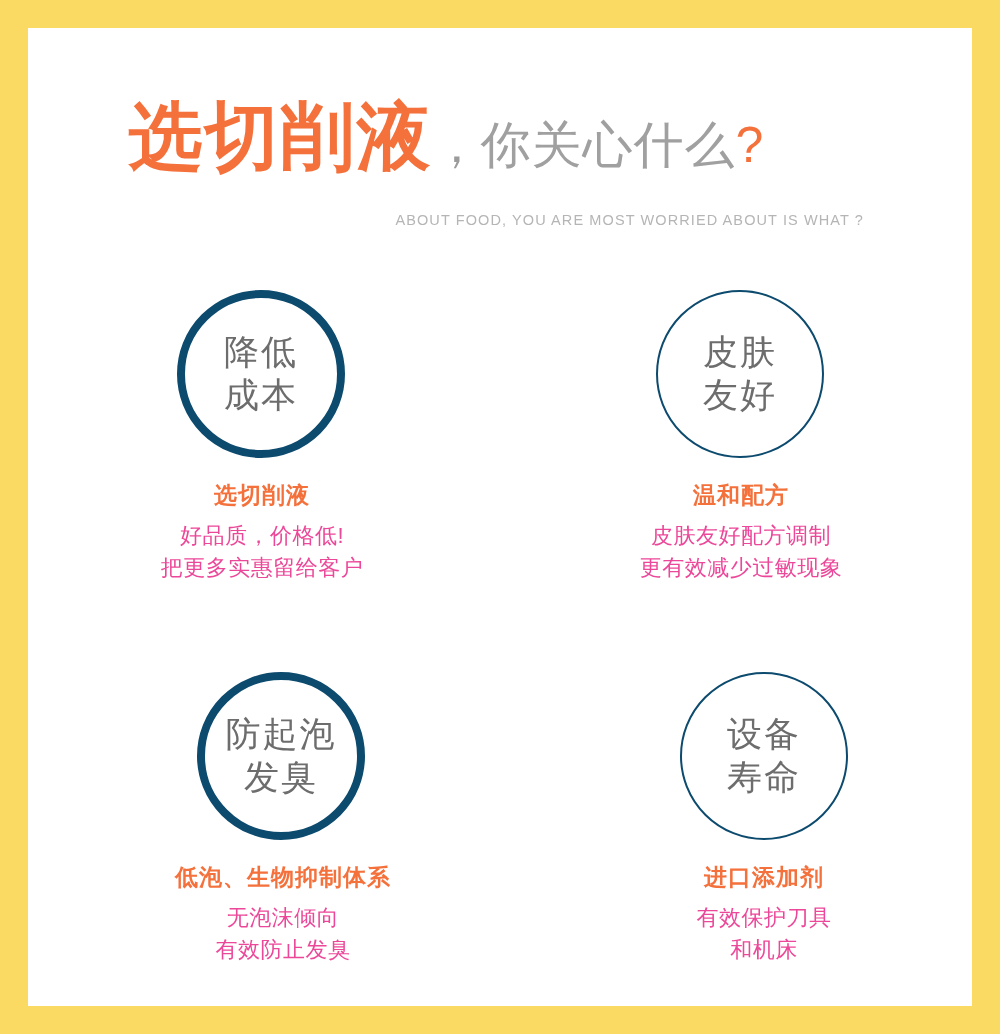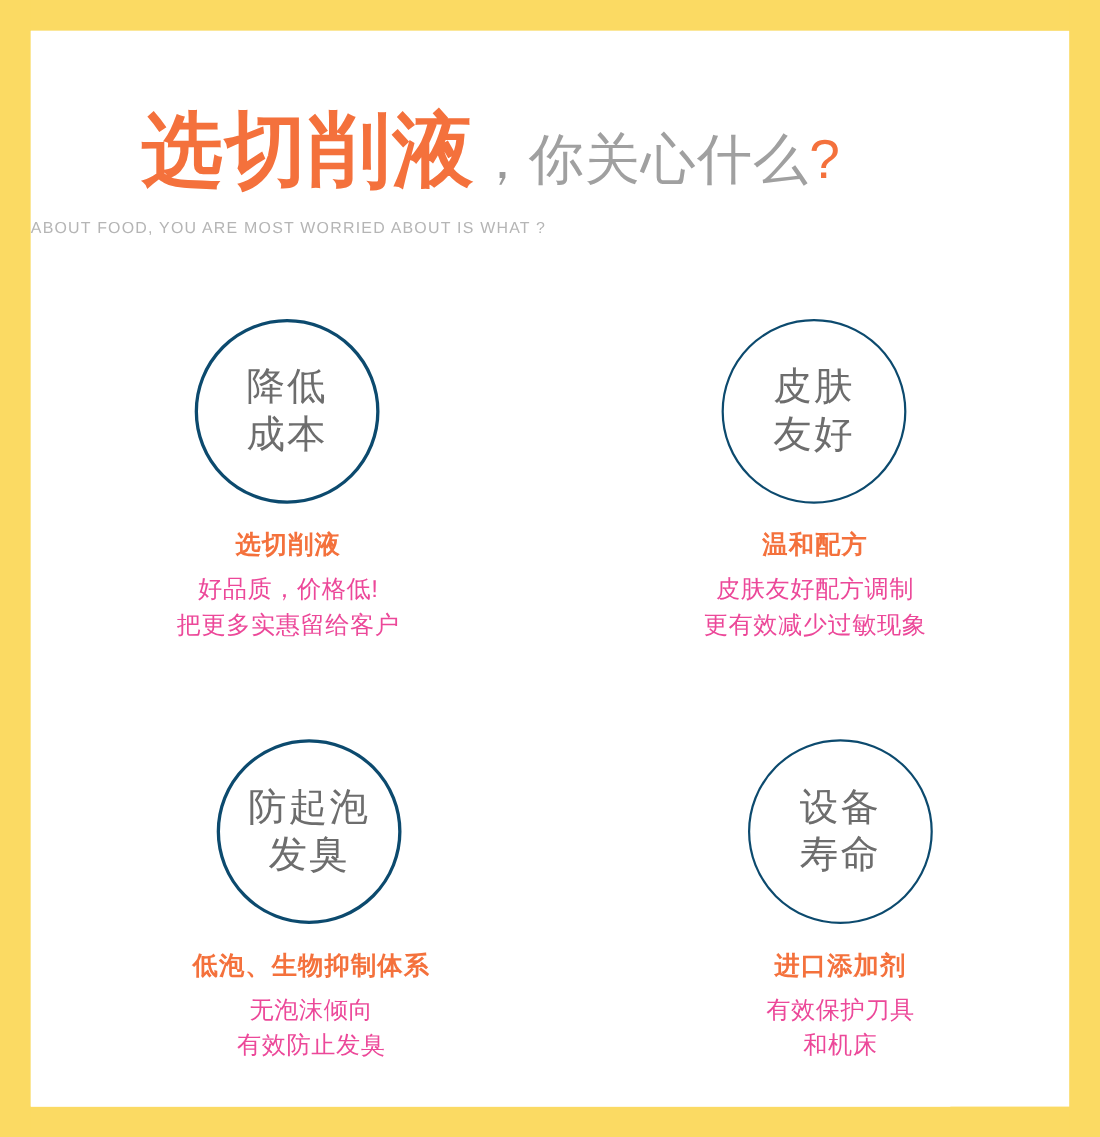--- a/index.html
+++ b/index.html
@@ -66,22 +66,22 @@
     letter-spacing: 1px;
     vertical-align: baseline;
   }
   .headline .qmark {
     font-size: 50px;
     color: #f4713c;
     font-weight: normal;
     vertical-align: baseline;
   }
   .headline-en {
-    text-align: left;
-    margin-top: 26px;
+    text-align: right;
+    margin-top: 38px;
     font-size: 14.5px;
     color: #b5b5b5;
     letter-spacing: 1.1px;
     font-family: "Liberation Sans", "DejaVu Sans", sans-serif;
   }
 
   
   .grid {
     position: absolute;
     left: 0;
@@ -99,21 +99,21 @@
   .cell {
     width: 472px;
     display: flex;
     flex-direction: column;
     align-items: center;
   }
   .circle {
     width: 168px;
     height: 168px;
     border-radius: 50%;
-    border: 3px solid #0c4a6e;
+    border: 8px solid #0c4a6e;
     display: flex;
     flex-direction: column;
     align-items: center;
     justify-content: center;
     box-sizing: border-box;
   }
   .circle.thin {
     border-width: 2px;
   }
   .circle-line {

